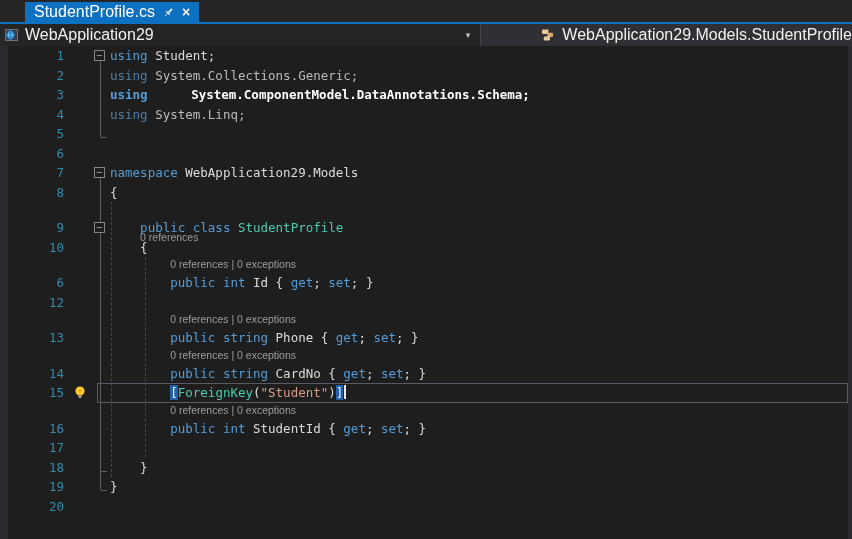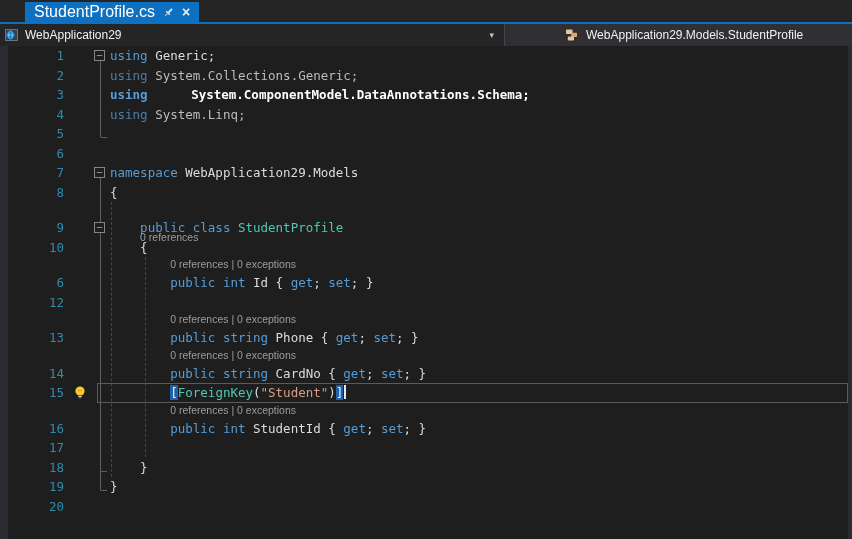--- a/index.html
+++ b/index.html
@@ -14,21 +14,21 @@
   .tab-label { color:#ffffff; font-size:16px; line-height:20px; }
   .tab-pin { display:flex; align-items:center; }
   .tab-close { color:#f2f2f2; font-size:14px; line-height:14px; font-weight:bold; }
   .underline { height:2px; background:#0e70c0; }
 
   
   .navbar { height:22px; background:#2f2f34; display:flex; align-items:stretch; }
   .combo { display:flex; align-items:center; }
   .combo-left { width:505px; background:#252526; border-right:1px solid #46464a; padding-left:4px; }
   .combo-right { flex:1; padding-left:16px;margin-left:44px; }
-  .combo-label { color:#f1f1f1; font-size:12px; margin-left:6px; white-space:nowrap; }
+  .combo-label { color:#f1f1f1; font-size:16px; margin-left:6px; white-space:nowrap; }
   .chevron { margin-left:auto; margin-right:10px; color:#c0c0c0; font-size:9px; }
   .proj-icon, .class-icon { display:flex; align-items:center; }
 
   
   .editor { position:relative; height:493px; background:#1e1e1e; overflow:hidden; }
   .strip { position:absolute; left:0; top:0; width:8px; height:100%; background:#2c2c30; z-index:0; }
   .rbar  { position:absolute; right:0; top:0; width:4px; height:100%; background:#2b2b30; z-index:3; }
   .guide { position:absolute; width:0; border-left:1px dashed #46464b; z-index:0; }
   .gA { left:111px; top:156px; height:275px; }
   .gB { left:145px; top:211px; height:200px; }
@@ -123,21 +123,21 @@
     <div class="guide gA"></div>
     <div class="guide gB"></div>
     <div class="rows" id="rows">
         <div class="row code">
           <div class="ln">1</div>
           <div class="glyph"></div>
           <div class="outl">
             <span class="o-box">–</span>
             <span class="o-vb"></span>
           </div>
-          <div class="codecell"><span class="tk-kw">using</span><span class="tk-pl"> Generic;</span></div>
+          <div class="codecell"><span class="tk-kw">using</span><span class="tk-pl"> Student;</span></div>
         </div>
         <div class="row code">
           <div class="ln">2</div>
           <div class="glyph"></div>
           <div class="outl">
             <span class="o-v"></span>
           </div>
           <div class="codecell"><span class="tk-kwd">using</span><span class="tk-dim"> System.Collections.Generic;</span></div>
         </div>
         <div class="row code">

